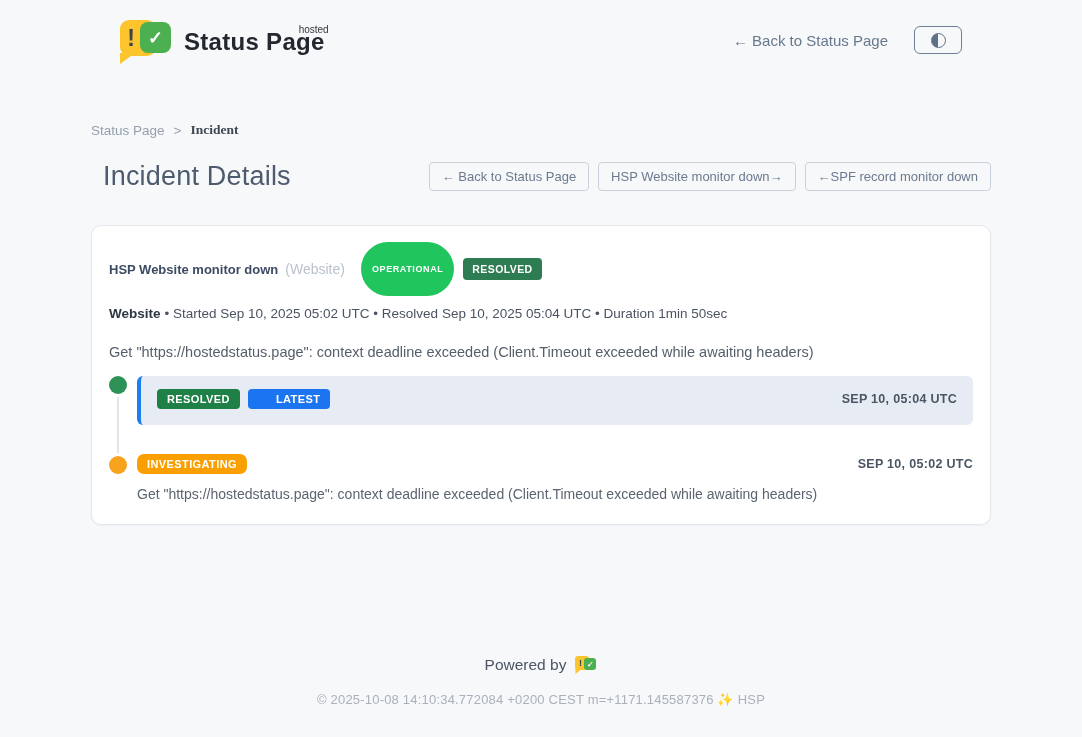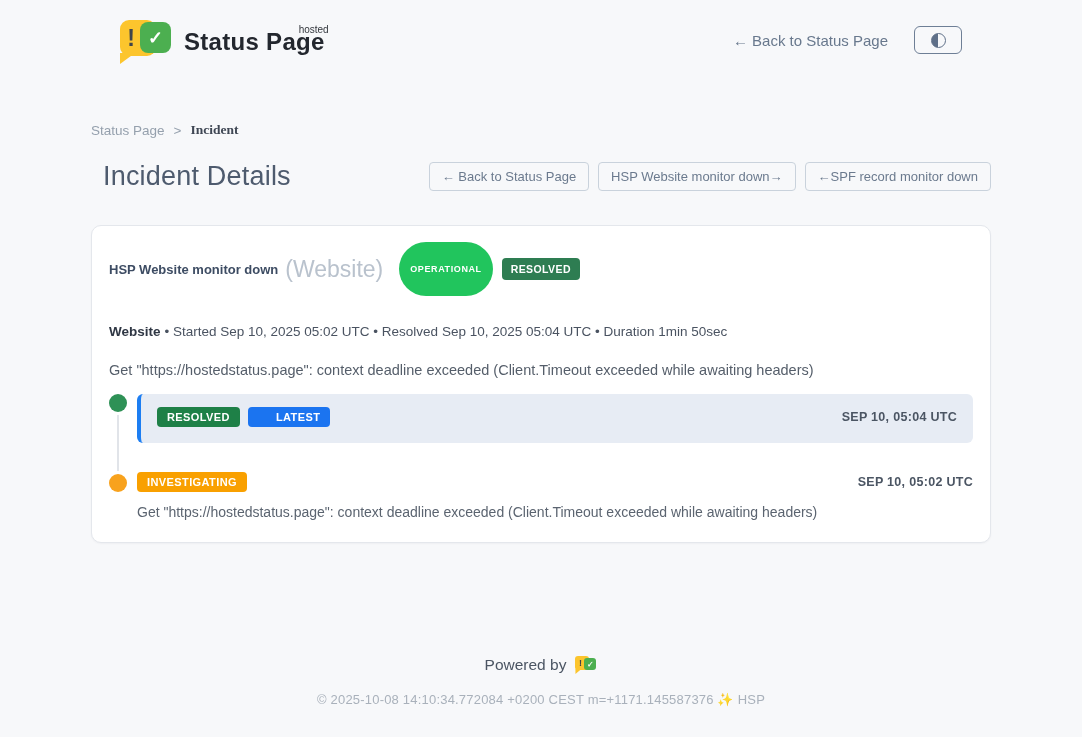--- a/index.html
+++ b/index.html
@@ -32,25 +32,25 @@
   .breadcrumb .root { cursor:pointer; }
   .title-row { display:flex; justify-content:space-between; align-items:center; margin-top:11px; }
   h1 { font-size:27px; font-weight:500; color:#4e5b6e; margin:12px; letter-spacing:0.2px; }
   .nav-buttons { display:flex; gap:9px; }
   .nav-btn { border:1px solid #c9d2dc; border-radius:4px; background:transparent; color:#6b7a8e; font-size:13px; padding:6px 12px; font-family:inherit; cursor:pointer; white-space:nowrap; }
 
   
   .card { margin-top:21px; background:#fff; border:1px solid #e4e7ec; border-radius:10px; padding:16px 17px 22px; box-shadow:0 1px 2px rgba(16,24,40,.04); }
   .card-title-row { display:flex; align-items:center; }
   .incident-title { font-size:13px; font-weight:700; color:#3d4c63; }
-  .incident-scope { font-size:23px; font-weight:400; color:#b9c2cd; margin-left:7px; }
+  .incident-scope { font-size:14px; font-weight:400; color:#b9c2cd; margin-left:7px; }
   .badge { color:#fff; font-weight:700; white-space:nowrap; }
   .badge-operational { font-size:9px; letter-spacing:0.6px; padding:22px 11px; border-radius:999px; margin-left:16px; }
   .badge-resolved-hdr { font-size:10.5px; letter-spacing:0.4px; padding:5px 9px; border-radius:4px; margin-left:9px; }
-  .meta { margin-top:28px; font-size:13.5px; color:#4a5361; }
+  .meta { margin-top:10px; font-size:13.5px; color:#4a5361; }
   .meta .svc { font-weight:700; color:#2f3744; margin-right:4px; }
   .description { margin-top:23px; font-size:14.5px; color:#555e6a; }
 
   
   .timeline { margin-top:16px; }
   .t-item { display:flex; align-items:flex-start; position:relative; }
   .t-item + .t-item { margin-top:29px; }
   .t-item.has-line::before { content:""; position:absolute; left:8px; top:10px; height:calc(100% + 32px); width:2px; background:#e1e4e9; }
   .t-dot-col { width:18px; margin-right:10px; flex:none; position:relative; }
   .t-dot { width:18px; height:18px; border-radius:50%; box-shadow:0 0 0 3px #ffffff; position:relative; z-index:1; }
@@ -144,21 +144,21 @@
           </div>
         </div>
       </div>
 
       <div class="t-item plain">
         <div class="t-dot-col">
           <div class="t-dot" style="background-color: rgb(248, 162, 29);"></div>
         </div>
         <div class="t-content">
           <div class="t-badge-row">
-            <span class="t-badge" style="background-color: rgb(249, 160, 0);">INVESTIGATING</span>
+            <span class="t-badge" style="background-color: rgb(249, 160, 0); border-radius: 7px;">INVESTIGATING</span>
             <span class="t-time">SEP 10, 05:02 UTC</span>
           </div>
           <div class="t-msg">Get "https://hostedstatus.page": context deadline exceeded (Client.Timeout exceeded while awaiting headers)</div>
         </div>
       </div>
 
     </div>
   </div>
 </div>
 

